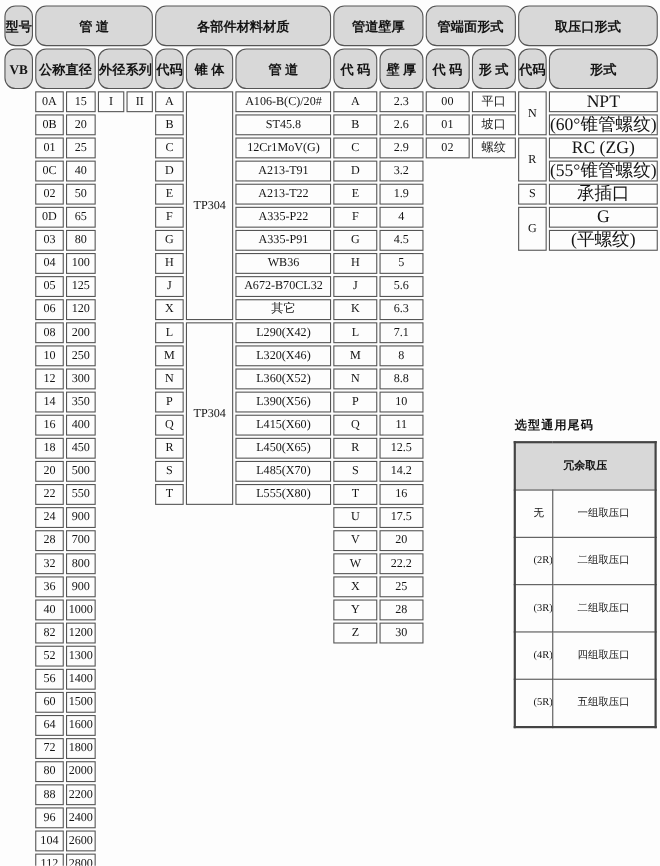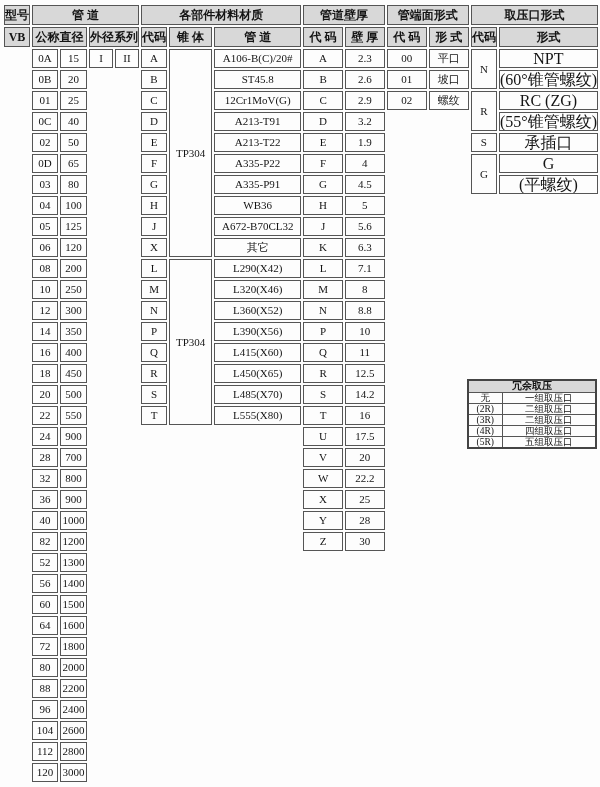--- a/index.html
+++ b/index.html
@@ -18,38 +18,38 @@
     table-layout:fixed;
   }
   table.main th, table.main td{
     box-sizing:border-box;
     border:1px solid #555;
     text-align:center;vertical-align:middle;
     padding:0;overflow:hidden;white-space:nowrap;
   }
   table.main th{
     background:#d8d8d8;
-    font-weight:bold;font-size:12px;height:20px;line-height:18px;
+    font-weight:bold;font-size:12px;height:37px;line-height:18px;border-radius:10px;
   }
   table.main td.data{
     height:19px;line-height:17px;font-size:11px;background:#fdfdfd;
   }
   table.main td.tf{font-size:16px;}
   table.main td.void{border:none;background:transparent;}
   
   .sidebox{position:absolute;left:467px;top:379px;width:128px;}
   .sidebox .title{font-size:11px;font-weight:bold;margin:0 0 7px 1px;letter-spacing:1px;}
   table.side{
     border-collapse:collapse;width:128px;table-layout:fixed;
     border:2px solid #444;
   }
   table.side td{
     box-sizing:border-box;border:1px solid #555;
     font-size:9.5px;height:11px;line-height:10px;
-    text-align:center;padding:0;overflow:hidden;white-space:nowrap;
+    text-align:center;padding:16px;overflow:hidden;white-space:nowrap;
   }
   table.side td.hd{background:#d8d8d8;font-weight:bold;font-size:10px;height:12px;}
 </style>
 </head>
 <body>
 
 <table class="main">
   <colgroup>
     <col style="width:24px">
       <col style="width:28px">
@@ -629,20 +629,21 @@
         <td class="void"></td>
         <td class="void"></td>
         <td class="void"></td>
         <td class="void"></td>
         <td class="void"></td>
       </tr>
     </tbody>
 </table>
 
 <div class="sidebox">
+  <div class="title">选型通用尾码</div>
   <table class="side">
     <colgroup>
         <col style="width:34px">
         <col style="width:94px">
       </colgroup>
     <tbody>
         <tr>
       <td colspan="2" class="hd">冗余取压</td>
     </tr>
     <tr>

